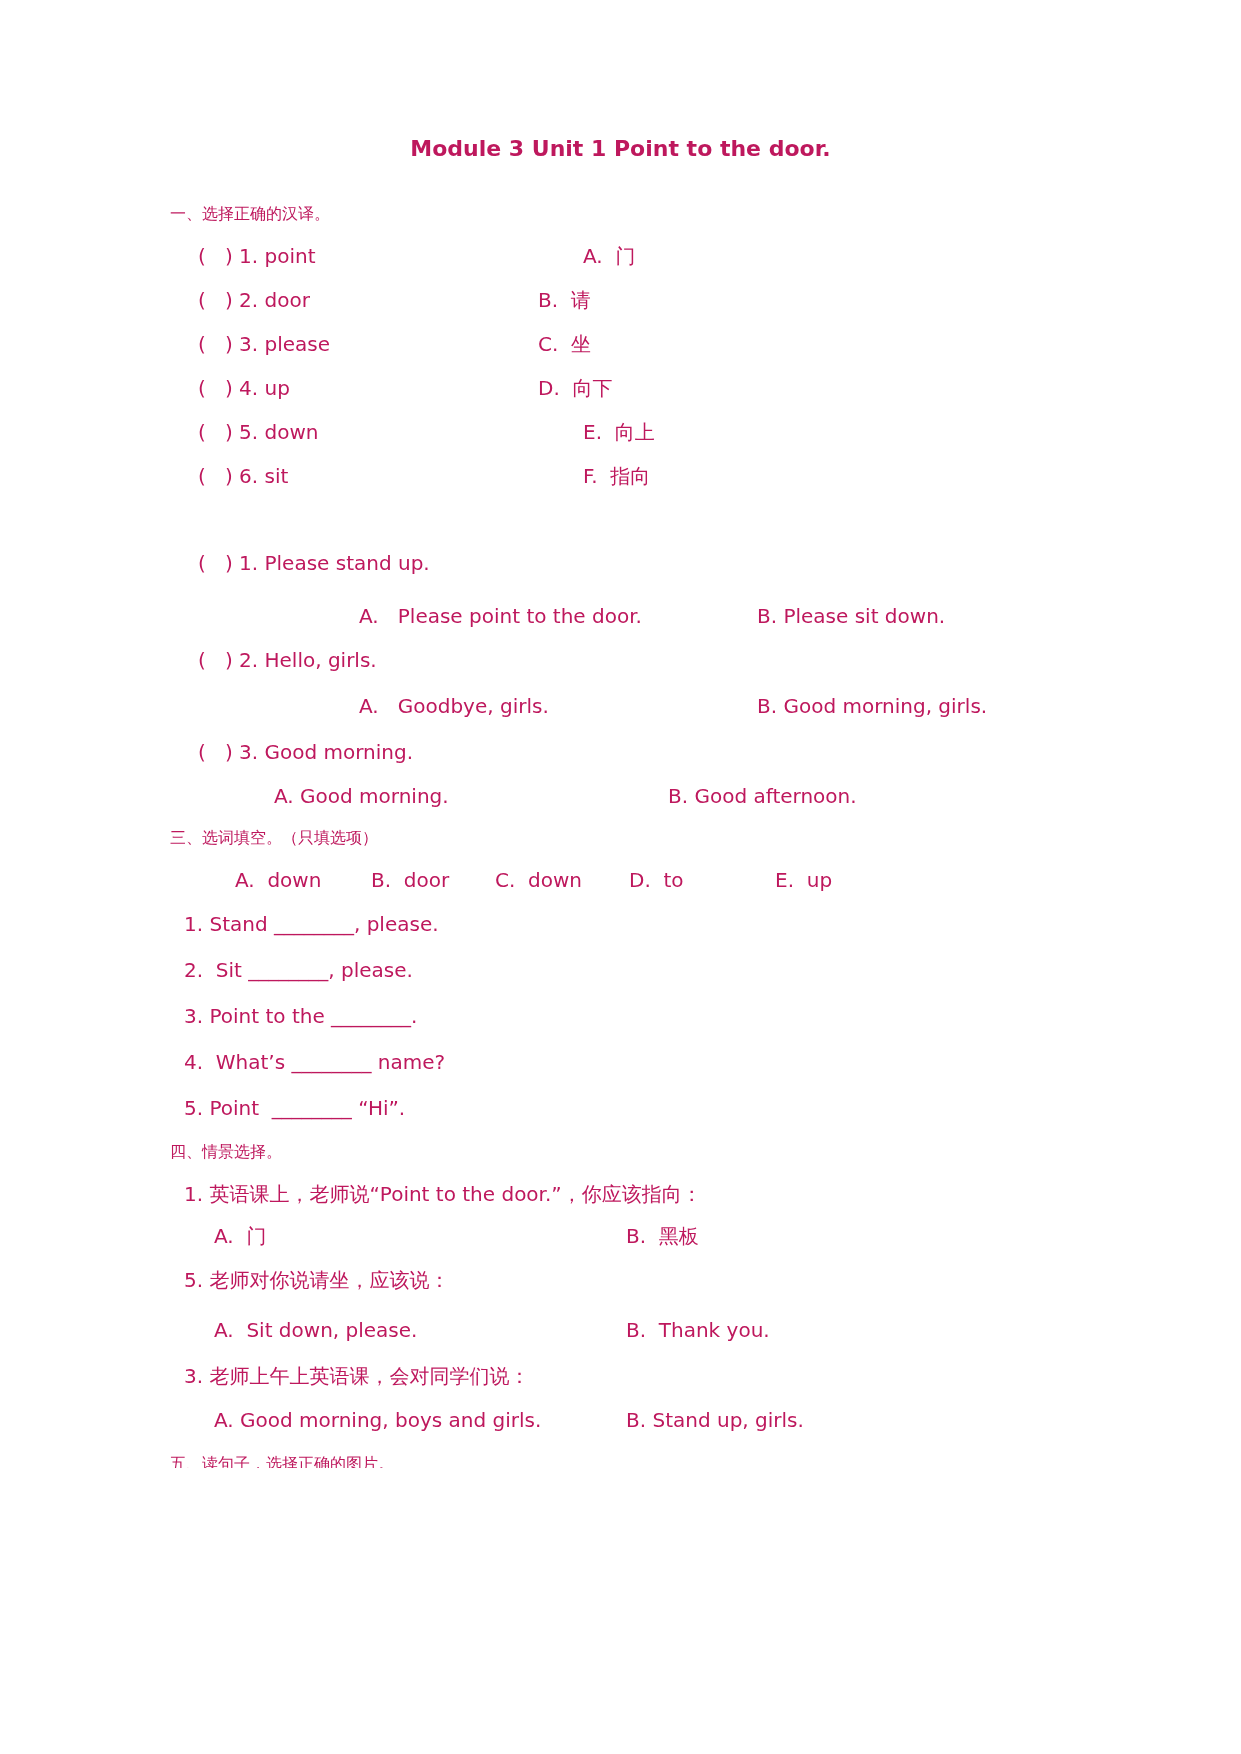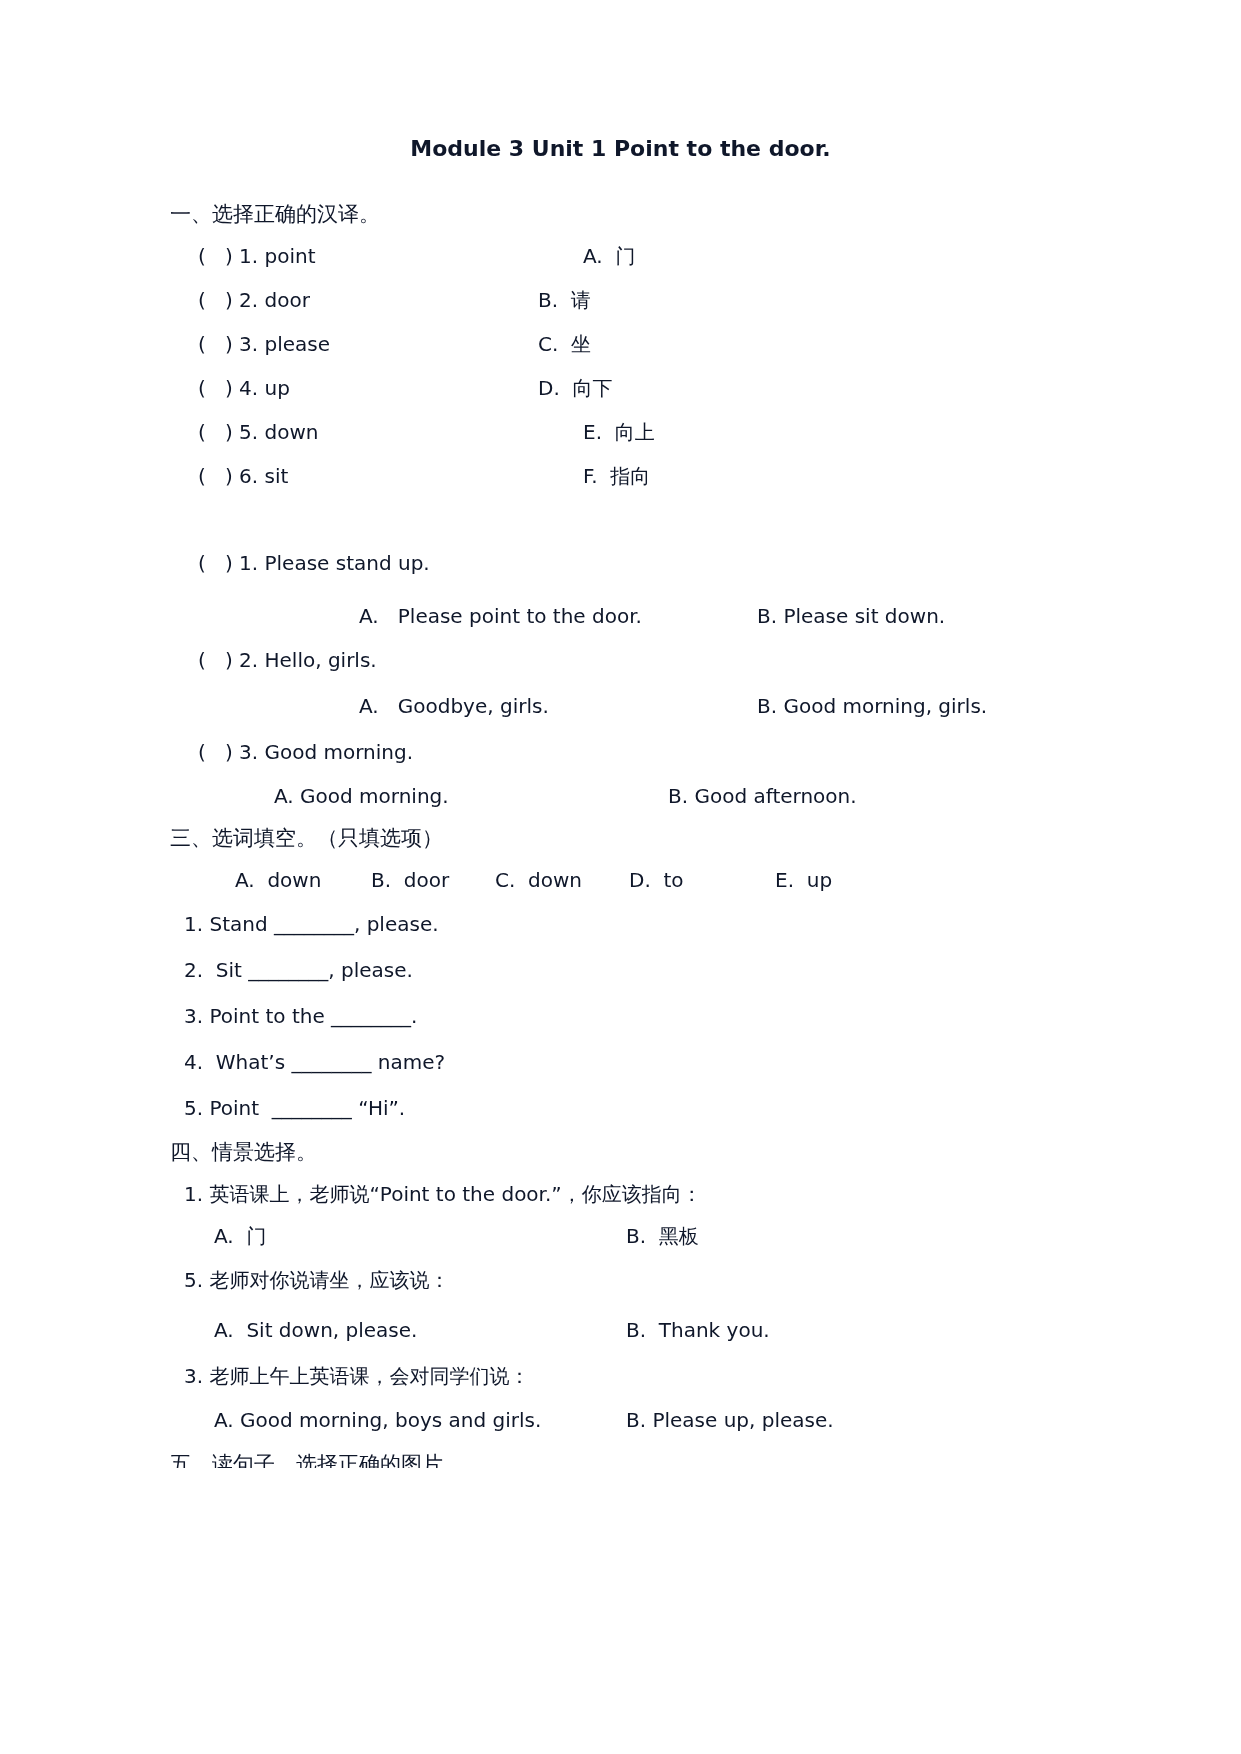--- a/index.html
+++ b/index.html
@@ -2,35 +2,35 @@
 <html><head>
 <meta charset="utf-8">
 <title>Worksheet</title>
 <style>
   html, body { margin: 0; padding: 0; background: #ffffff; }
   .page {
     position: relative;
     width: 1241px;
     height: 1468px;
     background: #ffffff;
-    color: #0f172a;
+    color: #be185d;
     font-family: "DejaVu Sans", sans-serif;
     overflow: hidden;
   }
   .abs { position: absolute; white-space: pre; line-height: 28px; }
   .title {
     position: absolute;
     left: 0; top: 136px;
     width: 100%;
     text-align: center;
     font-size: 22px;
     font-weight: bold;
     white-space: pre;
   }
-  .h  { font-size: 21px; }   
+  .h  { font-size: 16px; }   
   .t  { font-size: 20px; }   
 </style>
 </head>
 <body>
 
 <div class="page">
 
   <div class="title">Module 3 Unit 1 Point to the door.</div>
 
   <span class="abs h" style="left:170px; top:200px;">一、选择正确的汉译。</span>
@@ -85,18 +85,18 @@
   <span class="abs t" style="left:184px; top:1180px;">1. 英语课上，老师说“Point to the door.”，你应该指向：</span>
   <span class="abs t" style="left:214px; top:1222px;">A.  门</span>
   <span class="abs t" style="left:626px; top:1222px;">B.  黑板</span>
 
   <span class="abs t" style="left:184px; top:1266px;">5. 老师对你说请坐，应该说：</span>
   <span class="abs t" style="left:214px; top:1316px;">A.  Sit down, please.</span>
   <span class="abs t" style="left:626px; top:1316px;">B.  Thank you.</span>
 
   <span class="abs t" style="left:184px; top:1362px;">3. 老师上午上英语课，会对同学们说：</span>
   <span class="abs t" style="left:214px; top:1406px;">A. Good morning, boys and girls.</span>
-  <span class="abs t" style="left:626px; top:1406px;">B. Please up, please.</span>
+  <span class="abs t" style="left:626px; top:1406px;">B. Stand up, girls.</span>
 
   <span class="abs h" style="left:170px; top:1450px;">五、读句子，选择正确的图片。</span>
   <span class="abs t" style="left:198px; top:1490px;">(   ) 1.  Stand up, please.</span>
 
 </div>
 
 </body></html>

